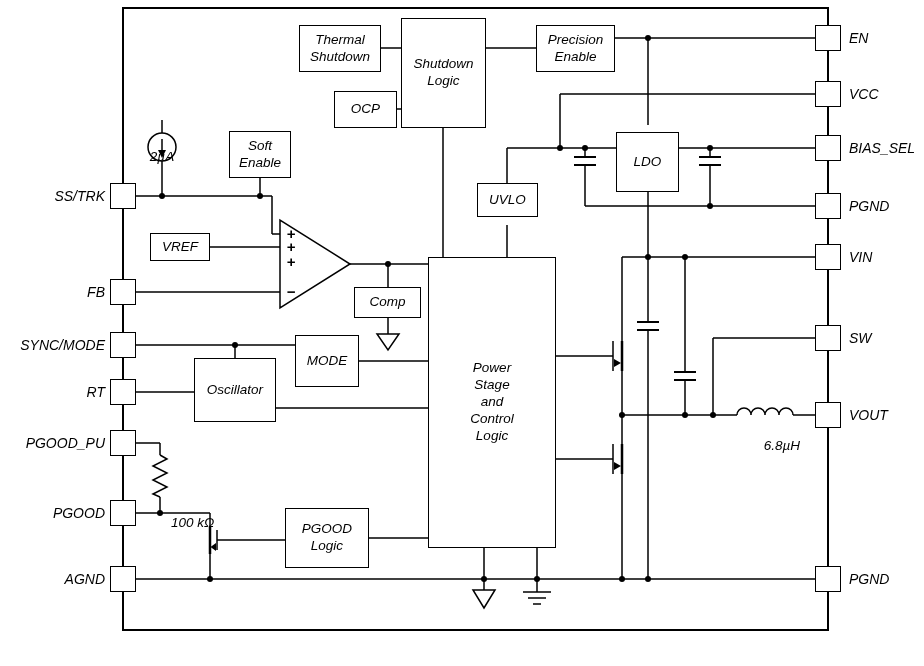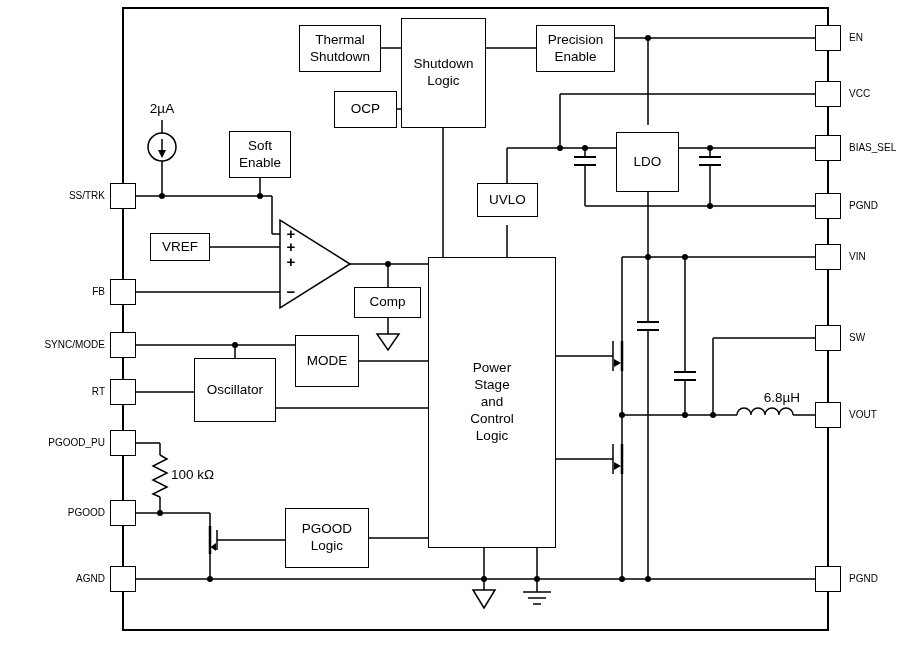--- a/index.html
+++ b/index.html
@@ -1,31 +1,31 @@
 <!DOCTYPE html>
 <html><head>
 <meta charset="utf-8">
 <style>
   html,body{margin:0;padding:0;background:#fff;}
   body{font-family:"Liberation Sans","DejaVu Sans",sans-serif;color:#000;}
-  .canvas{position:relative;width:924px;height:666px;background:#fff;overflow:hidden;}
+  .canvas{position:relative;width:924px;height:666px;background:#fff;overflow:hidden;font-style:italic;}
   .canvas svg{position:absolute;left:0;top:0;}
   .block{
     position:absolute;box-sizing:border-box;border:1.5px solid #000;background:#fff;
     display:flex;align-items:center;justify-content:center;text-align:center;
     font-size:13.5px;line-height:1.25;white-space:pre-line;z-index:3;
   }
   .pin{
     position:absolute;box-sizing:border-box;width:26px;height:26px;
     border:1.5px solid #000;background:#fff;z-index:4;
   }
-  .pin-label{position:absolute;font-size:10px;line-height:18px;height:18px;z-index:3;}
+  .pin-label{position:absolute;font-size:14px;line-height:18px;height:18px;z-index:3;}
   .pin-label.left{left:8px;width:97px;text-align:right;}
   .pin-label.right{left:849px;width:72px;text-align:left;}
-  .comp-label{position:absolute;font-size:13.5px;line-height:16px;z-index:3;}
+  .comp-label{position:absolute;font-size:13.5px;line-height:16px;z-index:3;margin-top:48px;}
   .amp-sign{position:absolute;width:16px;text-align:center;font-size:15px;font-weight:bold;line-height:16px;z-index:3;}
   .copyright{position:absolute;left:500px;top:642px;width:332px;text-align:right;font-size:12.5px;z-index:3;}
 </style>
 </head>
 <body>
 
 <div class="canvas">
 
   <svg width="924" height="666" viewBox="0 0 924 666">
 

